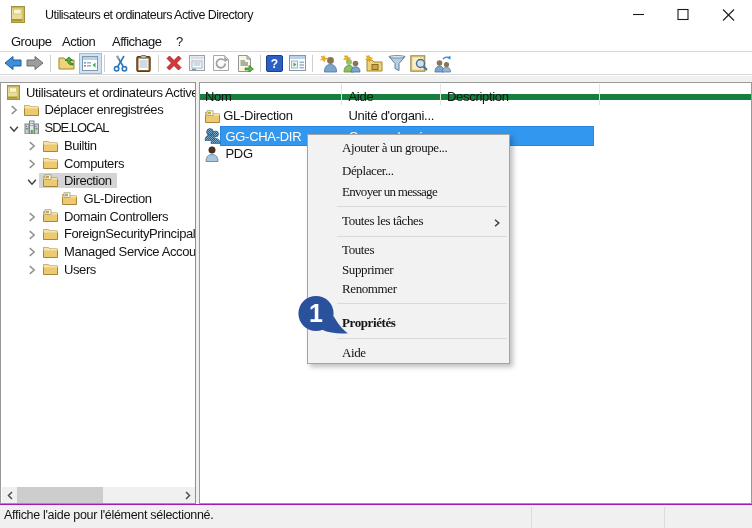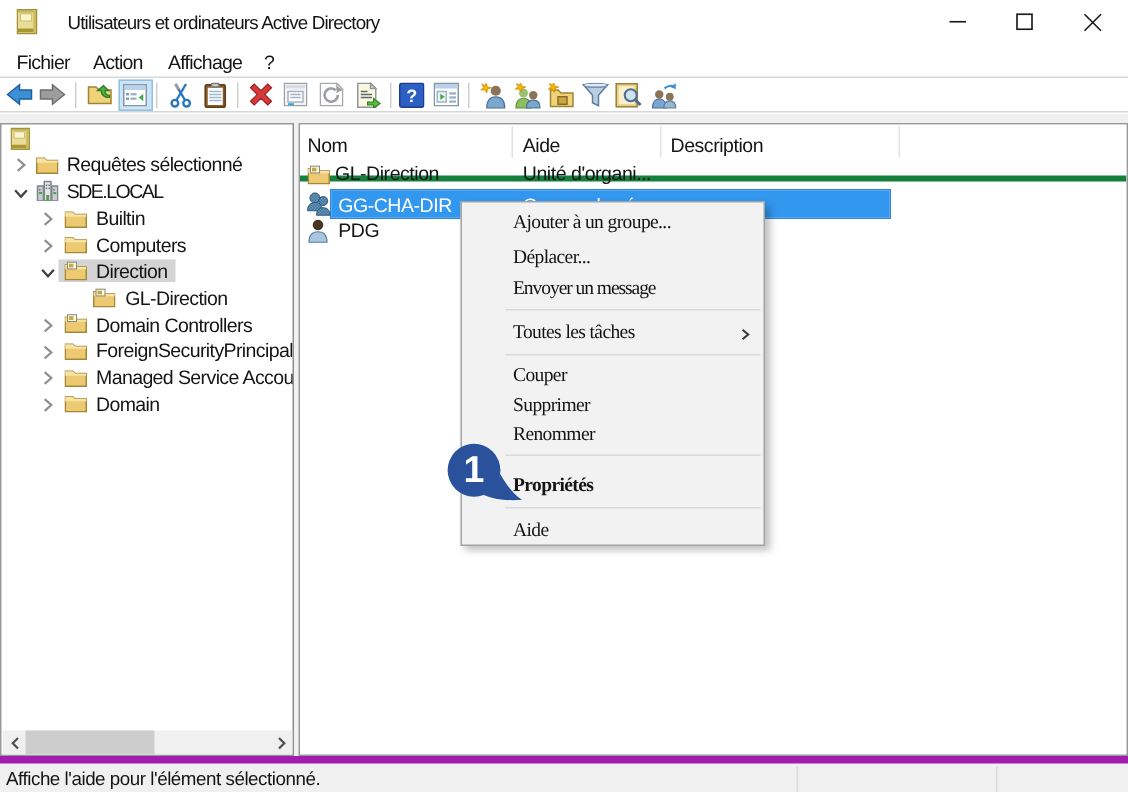--- a/index.html
+++ b/index.html
@@ -20,33 +20,33 @@
   .ticon { position:absolute; top:3px; }
   #gapstrip { left:0; top:76px; width:752px; height:6px; background:#f0f0f0; }
   
   #leftpane { left:0; top:82px; width:196px; height:422px; background:#fff; border:1px solid #999; border-right:1px solid #8f8f8f; overflow:hidden; }
   #rightpane { left:199px; top:82px; width:553px; height:422px; background:#fff; border:1px solid #999; overflow:hidden; }
   #midgap { left:196px; top:82px; width:3px; height:422px; background:#f0f0f0; }
   
   .trow { position:absolute; height:17px; font-size:13px; letter-spacing:-0.4px; line-height:17px; white-space:nowrap; }
   .chev { position:absolute; width:10px; height:10px; }
   
-  #lhead { position:absolute; left:0px; top:0px; width:551px; height:38px; background:#fff; border-bottom:4px solid #15803d; }
+  #lhead { position:absolute; left:0px; top:0px; width:551px; height:17px; background:#fff; border-bottom:6px solid #15803d; }
   .hsep { position:absolute; top:1px; height:21px; width:1px; background:#e2e2e2; }
   .htxt { position:absolute; top:1.5px; height:23px; line-height:23px; font-size:13px; letter-spacing:-0.3px; }
   .lrow { position:absolute; font-size:13px; letter-spacing:-0.3px; height:18px; line-height:18px; white-space:nowrap; }
   #selrow { position:absolute; left:21px; top:44px; width:372px; height:18px; background:#3297ef; outline:1px solid #2a86de; }
   
   #cmenu { left:307px; top:134px; width:203px; height:230px; background:#f2f2f2; border:1px solid #a3a3a3; box-shadow:3px 3px 5px rgba(0,0,0,0.25); z-index:10; }
   .mi { position:absolute; left:34px; font-size:13px; letter-spacing:-0.4px; height:20px; line-height:20px; white-space:nowrap;font-family:Liberation Serif, serif; }
   .msep { position:absolute; left:29px; right:2px; height:1px; background:#d9d9d9; }
   
   #badge { left:296px; top:292px; z-index:20; }
   
-  #statusbar { left:0; top:504px; width:752px; height:24px; background:#f0f0f0; border-top:5px solid #a21caf; font-size:12.5px; letter-spacing:-0.3px; }
+  #statusbar { left:0; top:504px; width:752px; height:24px; background:#f0f0f0; border-top:1px solid #a21caf; font-size:12.5px; letter-spacing:-0.3px; }
   .ssep { position:absolute; top:2px; height:21px; width:1px; background:#dcdcdc; }
   
   #hscroll { position:absolute; left:1px; top:404px; width:193px; height:17px; background:#f0f0f0; }
   #hthumb { position:absolute; left:15px; top:0px; width:86px; height:17px; background:#cdcdcd; }
 </style>
 </head>
 <body>
 
   <div id="titlebar" class="abs">
     <svg class="abs" style="left:11px;top:6px" width="14" height="17" viewBox="0 0 14 17">
@@ -59,21 +59,21 @@
     <div id="title" class="abs">Utilisateurs et ordinateurs Active Directory</div>
     <svg class="abs" style="left:628px;top:0" width="124" height="30" viewBox="0 0 124 30">
       <line class="wbtn" x1="5" y1="14.5" x2="16" y2="14.5"></line>
       <rect class="wbtn" x="50" y="9.5" width="10" height="10"></rect>
       <line class="wbtn" x1="95" y1="9.5" x2="106" y2="20.5"></line>
       <line class="wbtn" x1="106" y1="9.5" x2="95" y2="20.5"></line>
     </svg>
   </div>
 
   <div id="menubar" class="abs">
-    <div class="mitem abs" style="left:11px">Fichier</div>
+    <div class="mitem abs" style="left:11px">Groupe</div>
     <div class="mitem abs" style="left:62px">Action</div>
     <div class="mitem abs" style="left:112px">Affichage</div>
     <div class="mitem abs" style="left:176px">?</div>
   </div>
 
   <div id="toolbar" class="abs">
 
     <svg class="ticon" style="left:4px" width="18" height="16" viewBox="0 0 18 16">
       <path d="M1,8 L9,1.5 L9,5 L17,5 L17,11 L9,11 L9,14.5 Z" fill="#3f8fd6" stroke="#1b5f9e" stroke-width="1"></path>
     </svg>
@@ -223,29 +223,30 @@
 
   <div id="leftpane" class="abs">
 
     <svg class="abs" style="left:6px;top:2px" width="13" height="15" viewBox="0 0 13 15">
       <rect x="0.5" y="0.5" width="12" height="14" fill="#eadd99" stroke="#a3923c"></rect>
       <rect x="1" y="1" width="11" height="1.2" fill="#c5b25a"></rect>
       <rect x="2.4" y="2.8" width="7" height="4.4" fill="#f9f5cf" stroke="#cdbd6a" stroke-width="0.7"></rect>
       <rect x="1" y="11.5" width="11" height="2.3" fill="#a89832"></rect>
       <rect x="10.4" y="1" width="1.6" height="13" fill="#cdbb60"></rect>
     </svg>
+    <div class="trow" style="left:25px;top:0.5px">Utilisateurs et ordinateurs Active</div>
 
     <svg class="chev abs" style="left:8px;top:22px" width="8" height="9" viewBox="0 0 8 9">
       <path d="M2,1 L6,4.5 L2,8" fill="none" stroke="#8f8f8f" stroke-width="1.3"></path>
     </svg>
     <svg class="abs" style="left:23px;top:20px" width="15" height="13" viewBox="0 0 15 13">
       <path d="M0.5,2.5 L5.5,2.5 L7,4 L14.5,4 L14.5,12.5 L0.5,12.5 Z" fill="#edca71" stroke="#a5873a"></path>
       <path d="M0.5,5.5 L14.5,5.5 L14.5,4 L7,4 L5.5,2.5 L0.5,2.5 Z" fill="#f7e3a4"></path>
     </svg>
-    <div class="trow" style="left:43.5px;top:18.3px">Requêtes sélectionné</div>
+    <div class="trow" style="left:43.5px;top:18.3px">Déplacer enregistrées</div>
 
     <svg class="chev abs" style="left:8px;top:41px" width="9" height="8" viewBox="0 0 9 8">
       <path d="M1,2 L4.5,6 L8,2" fill="none" stroke="#404040" stroke-width="1.3"></path>
     </svg>
     <svg class="abs" style="left:23px;top:37px" width="15" height="14" viewBox="0 0 15 14">
       <rect x="1" y="4" width="4" height="10" fill="#c7ccd1" stroke="#7d858d"></rect>
       <rect x="5.5" y="1" width="4.5" height="13" fill="#e2e6e9" stroke="#7d858d"></rect>
       <rect x="10.5" y="4" width="4" height="10" fill="#c7ccd1" stroke="#7d858d"></rect>
       <g fill="#6d757d">
         <rect x="6.5" y="3" width="1" height="1"></rect>
@@ -330,21 +331,21 @@
     </svg>
     <div class="trow" style="left:63px;top:160px">Managed Service Accounts</div>
 
     <svg class="chev abs" style="left:26px;top:182.1px" width="8" height="9" viewBox="0 0 8 9">
       <path d="M2,1 L6,4.5 L2,8" fill="none" stroke="#8f8f8f" stroke-width="1.3"></path>
     </svg>
     <svg class="abs" style="left:42px;top:179.4px" width="15" height="13" viewBox="0 0 15 13">
       <path d="M0.5,2.5 L5.5,2.5 L7,4 L14.5,4 L14.5,12.5 L0.5,12.5 Z" fill="#edca71" stroke="#a5873a"></path>
       <path d="M0.5,5.5 L14.5,5.5 L14.5,4 L7,4 L5.5,2.5 L0.5,2.5 Z" fill="#f7e3a4"></path>
     </svg>
-    <div class="trow" style="left:63px;top:177.7px">Domain</div>
+    <div class="trow" style="left:63px;top:177.7px">Users</div>
 
     <div id="hscroll">
       <div id="hthumb"></div>
       <svg class="abs" style="left:5px;top:4px" width="7" height="9" viewBox="0 0 7 9">
         <path d="M5,1 L1.5,4.5 L5,8" fill="none" stroke="#505050" stroke-width="1.5"></path>
       </svg>
       <svg class="abs" style="left:182px;top:4px" width="7" height="9" viewBox="0 0 7 9">
         <path d="M2,1 L5.5,4.5 L2,8" fill="none" stroke="#505050" stroke-width="1.5"></path>
       </svg>
     </div>
@@ -397,21 +398,21 @@
   <div id="cmenu" class="abs">
     <div class="mi" style="top:3px">Ajouter à un groupe...</div>
     <div class="mi" style="top:26px">Déplacer...</div>
     <div class="mi" style="top:47px;letter-spacing:-0.7px">Envoyer un message</div>
     <div class="msep" style="top:71px"></div>
     <div class="mi" style="top:76px">Toutes les tâches</div>
     <svg class="abs" style="left:186px;top:84px" width="6" height="8" viewBox="0 0 6 8">
       <path d="M1,0.8 L4.8,4 L1,7.2" fill="none" stroke="#3a3a3a" stroke-width="1.4"></path>
     </svg>
     <div class="msep" style="top:101px"></div>
-    <div class="mi" style="top:105px">Couper</div>
+    <div class="mi" style="top:105px">Toutes</div>
     <div class="mi" style="top:125px">Supprimer</div>
     <div class="mi" style="top:144px">Renommer</div>
     <div class="msep" style="top:168px"></div>
     <div class="mi" style="top:178px;font-weight:bold">Propriétés</div>
     <div class="msep" style="top:203px"></div>
     <div class="mi" style="top:208px">Aide</div>
   </div>
 
   <svg id="badge" class="abs" width="56" height="50" viewBox="0 0 56 50">
     <defs>

